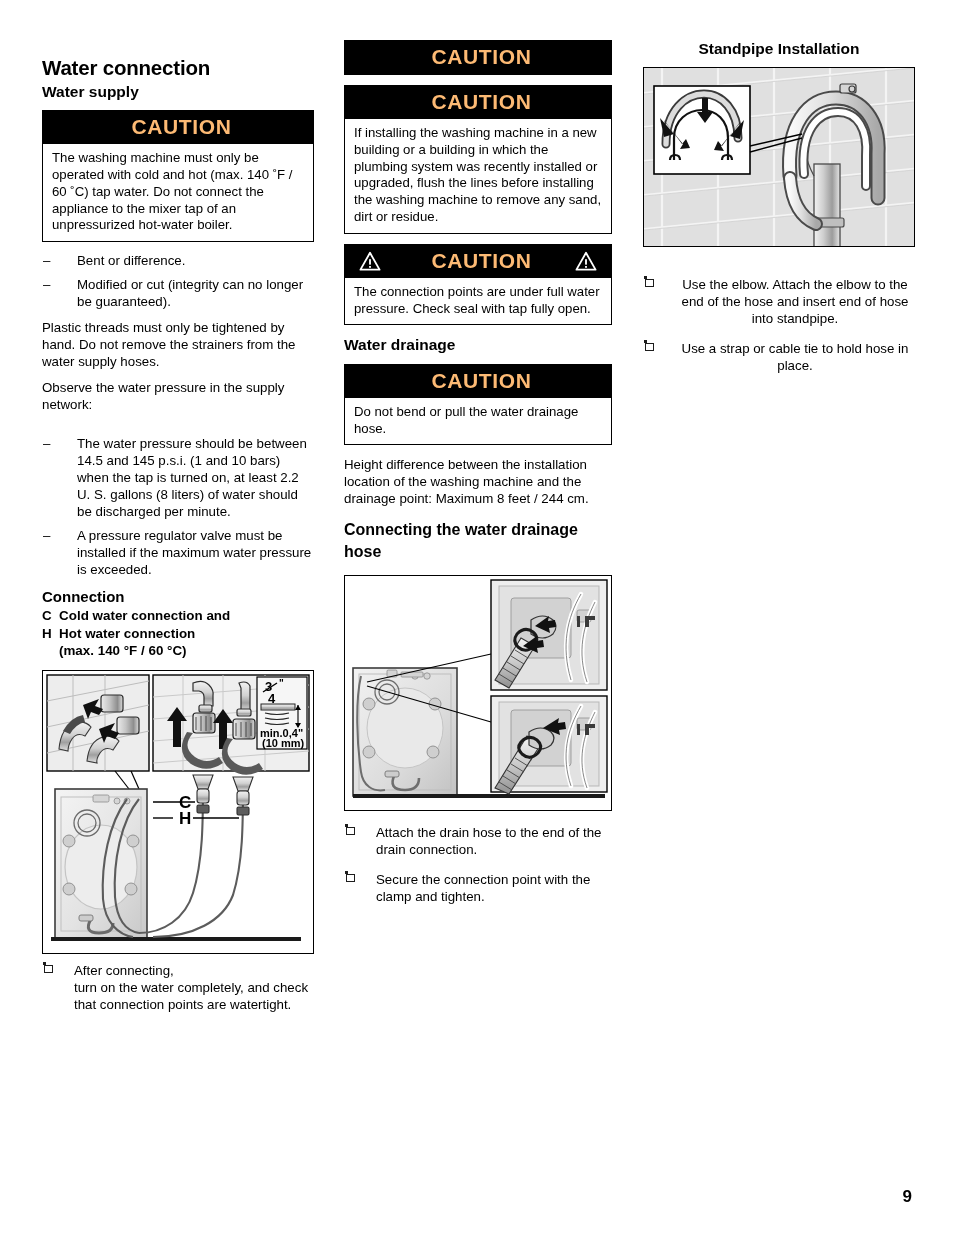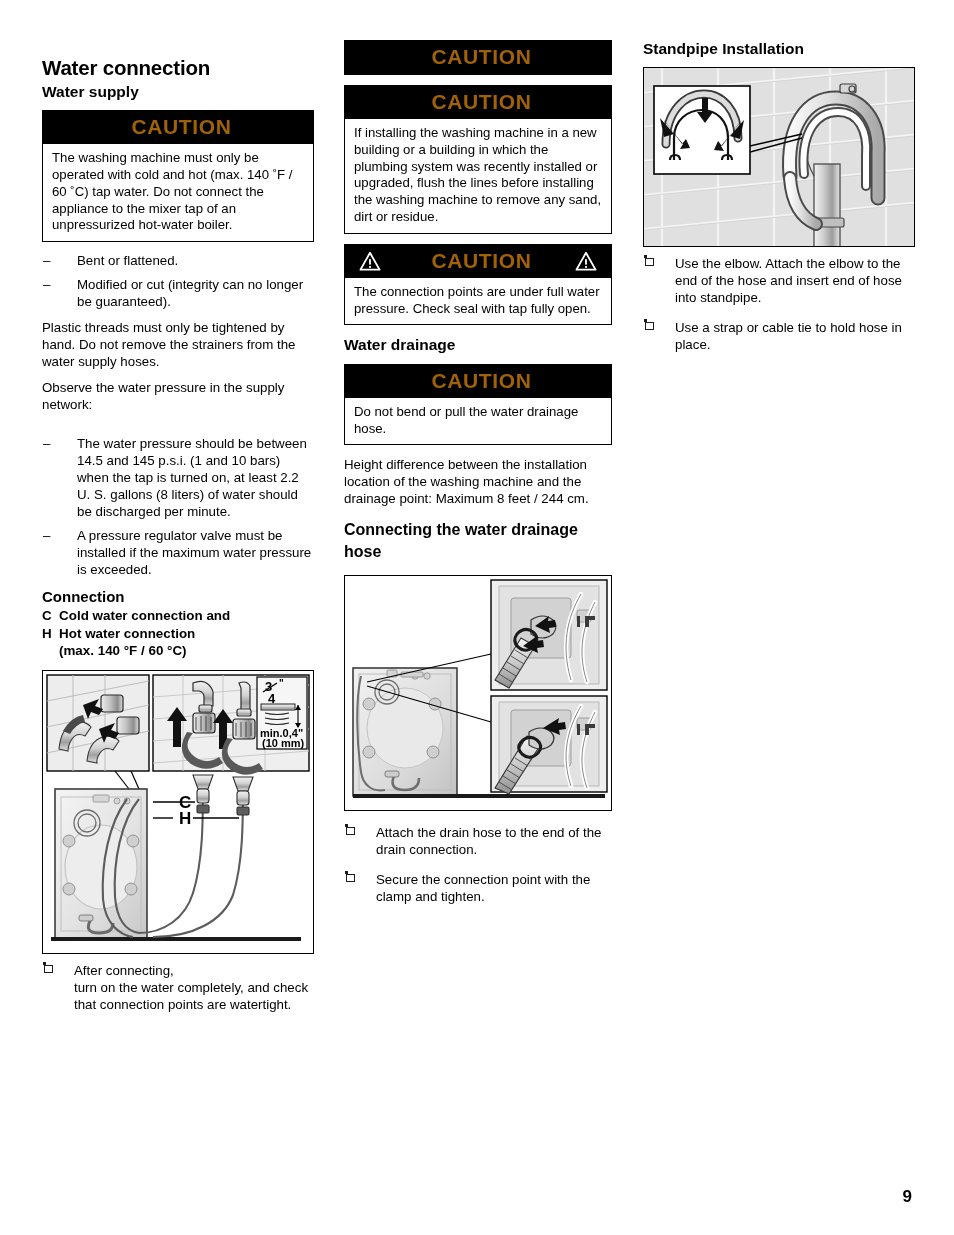--- a/index.html
+++ b/index.html
@@ -20,21 +20,21 @@
     position: absolute;
     inset: 0;
   }
 
   .col {
     position: absolute;
     top: 40px;
   }
   .col-left  { left: 42px;  width: 272px; }
   .col-mid   { left: 344px; width: 268px; }
-  .col-right { left: 643px; width: 272px; }
+  .col-right { left: 643px; width: 272px; text-align: center; }
 
   
   h1.doc-title {
     font-size: 20.5px;
     font-weight: bold;
     margin: 16px 0 3px 0;
     letter-spacing: -0.2px;
     line-height: 1.15;
   }
   h2.sec-title {
@@ -52,21 +52,21 @@
 
   
   .caution {
     border: 1px solid #000;
     margin: 0 0 10px 0;
     background: #fff;
     box-sizing: border-box;
   }
   .caution-bar {
     background: #000;
-    color: #a16207;
+    color: #fdba74;
     text-align: center;
     font-size: 21px;
     font-weight: bold;
     letter-spacing: 0.6px;
     padding: 5px 0 6px 7px;
     position: relative;
     line-height: 1.05;
   }
   .caution-bar .tri {
     position: absolute;
@@ -177,21 +177,21 @@
     <h1 class="doc-title">Water connection</h1>
     <h2 class="sec-title">Water supply</h2>
 
     <div class="caution">
       <div class="caution-bar">CAUTION</div>
       <div class="caution-body">The washing machine must only be operated with cold and hot (max. 140 ˚F / 60 ˚C) tap water. Do not connect the appliance to the mixer tap of an unpressurized hot-water boiler.</div>
     </div>
 
 
     <ul class="dashlist">
-      <li><span class="dash">–</span><span>Bent or flattened.</span></li>
+      <li><span class="dash">–</span><span>Bent or difference.</span></li>
       <li><span class="dash">–</span><span>Modified or cut (integrity can no longer be guaranteed).</span></li>
     </ul>
 
     <p class="body">Plastic threads must only be tightened by hand. Do not remove the strainers from the water supply hoses.</p>
     <p class="body nogap" style="margin-bottom:22px">Observe the water pressure in the supply network:</p>
 
     <ul class="dashlist">
       <li><span class="dash">–</span><span>The water pressure should be between 14.5 and 145 p.s.i. (1 and 10 bars) when the tap is turned on, at least 2.2 U. S. gallons (8 liters) of water should be discharged per minute.</span></li>
       <li><span class="dash">–</span><span>A pressure regulator valve must be installed if the maximum water pressure is exceeded.</span></li>
     </ul>
@@ -603,20 +603,20 @@
           </g>
         </g>
 
         <g stroke="#000" stroke-width="1.3" fill="none">
           <path d="M106 78 L158 66"></path>
           <path d="M106 84 L158 70"></path>
         </g>
       </svg>
     </div>
 
-    <ul class="boxlist" style="margin-top:8px">
+    <ul class="boxlist" style="margin-top:29px">
       <li><span class="bx"></span><span>Use the elbow. Attach the elbow to the end of the hose and insert end of hose into standpipe.</span></li>
       <li><span class="bx"></span><span>Use a strap or cable tie to hold hose in place.</span></li>
     </ul>
   </div>
 
   <div class="pagenum">9</div>
 </div>
 
 </body></html>

